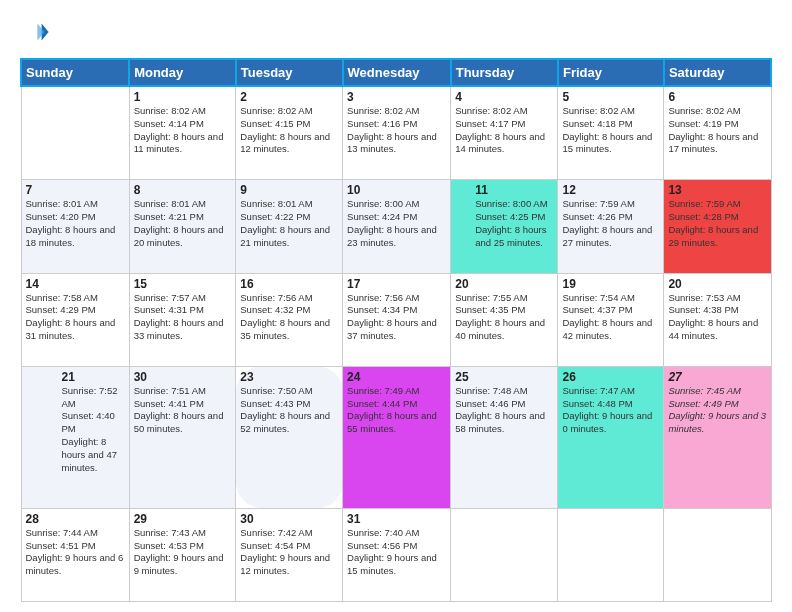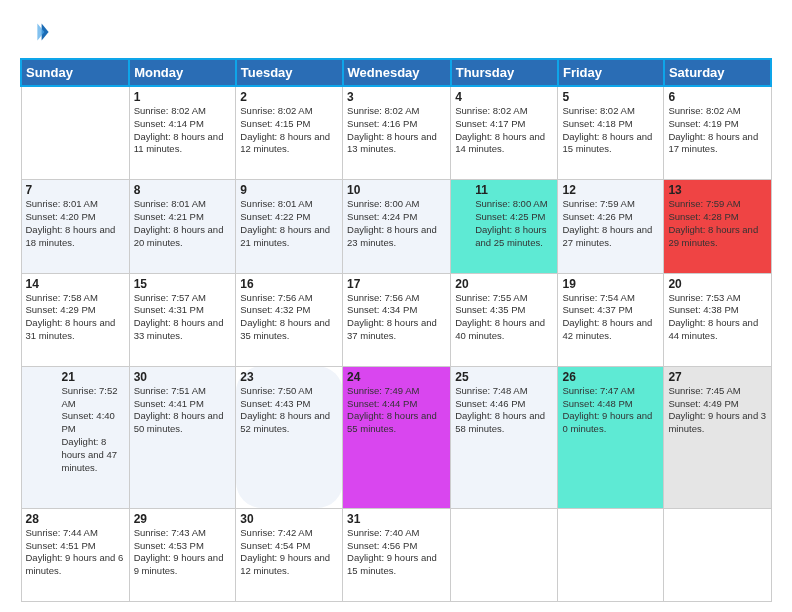--- a/index.html
+++ b/index.html
@@ -242,21 +242,21 @@
             <div class="day-info">Sunrise: 7:49 AM<br>Sunset: 4:44 PM<br>Daylight: 8 hours and 55 minutes.</div>
           </td>
           <td style="background: rgb(240, 244, 250);">
             <span class="day-number">25</span>
             <div class="day-info">Sunrise: 7:48 AM<br>Sunset: 4:46 PM<br>Daylight: 8 hours and 58 minutes.</div>
           </td>
           <td style="background: #5eead4;">
             <span class="day-number">26</span>
             <div class="day-info">Sunrise: 7:47 AM<br>Sunset: 4:48 PM<br>Daylight: 9 hours and 0 minutes.</div>
           </td>
-          <td style="background: #e5e5e5;">
+          <td style="background: #f9a8d4; font-style: italic;">
             <span class="day-number">27</span>
             <div class="day-info">Sunrise: 7:45 AM<br>Sunset: 4:49 PM<br>Daylight: 9 hours and 3 minutes.</div>
           </td>
         </tr>
         <tr>
           <td>
             <span class="day-number">28</span>
             <div class="day-info">Sunrise: 7:44 AM<br>Sunset: 4:51 PM<br>Daylight: 9 hours and 6 minutes.</div>
           </td>
           <td>

